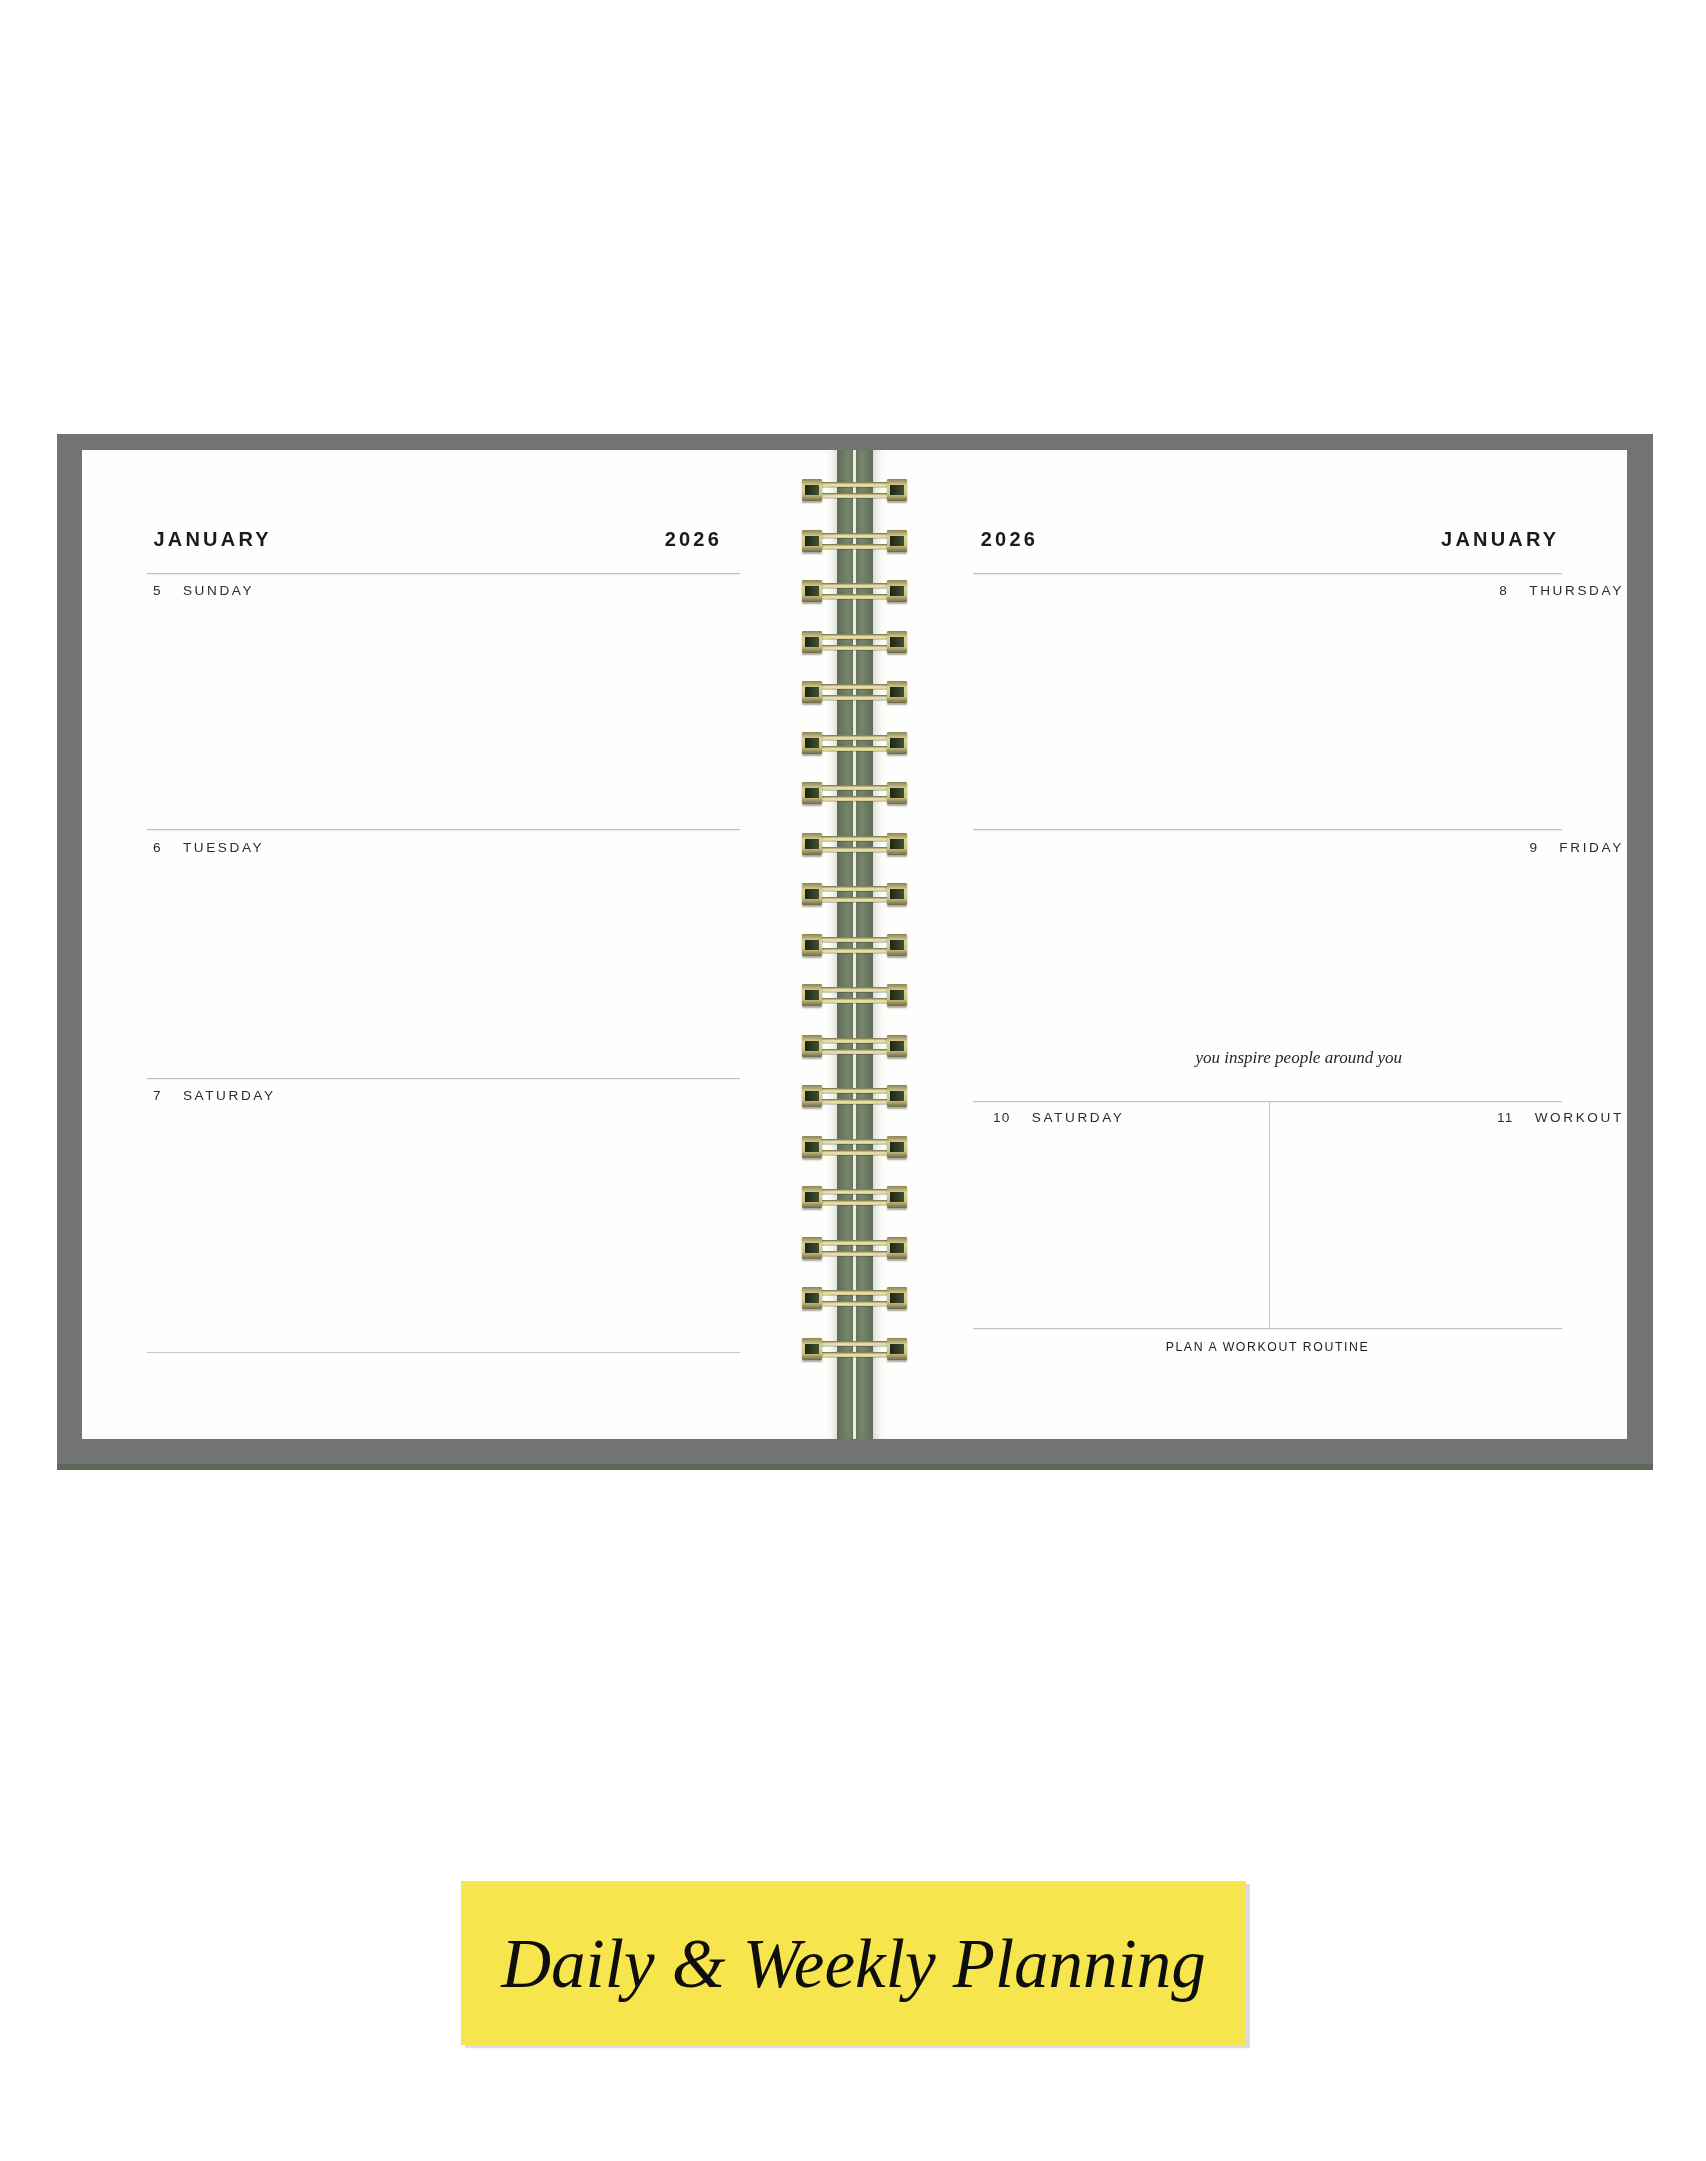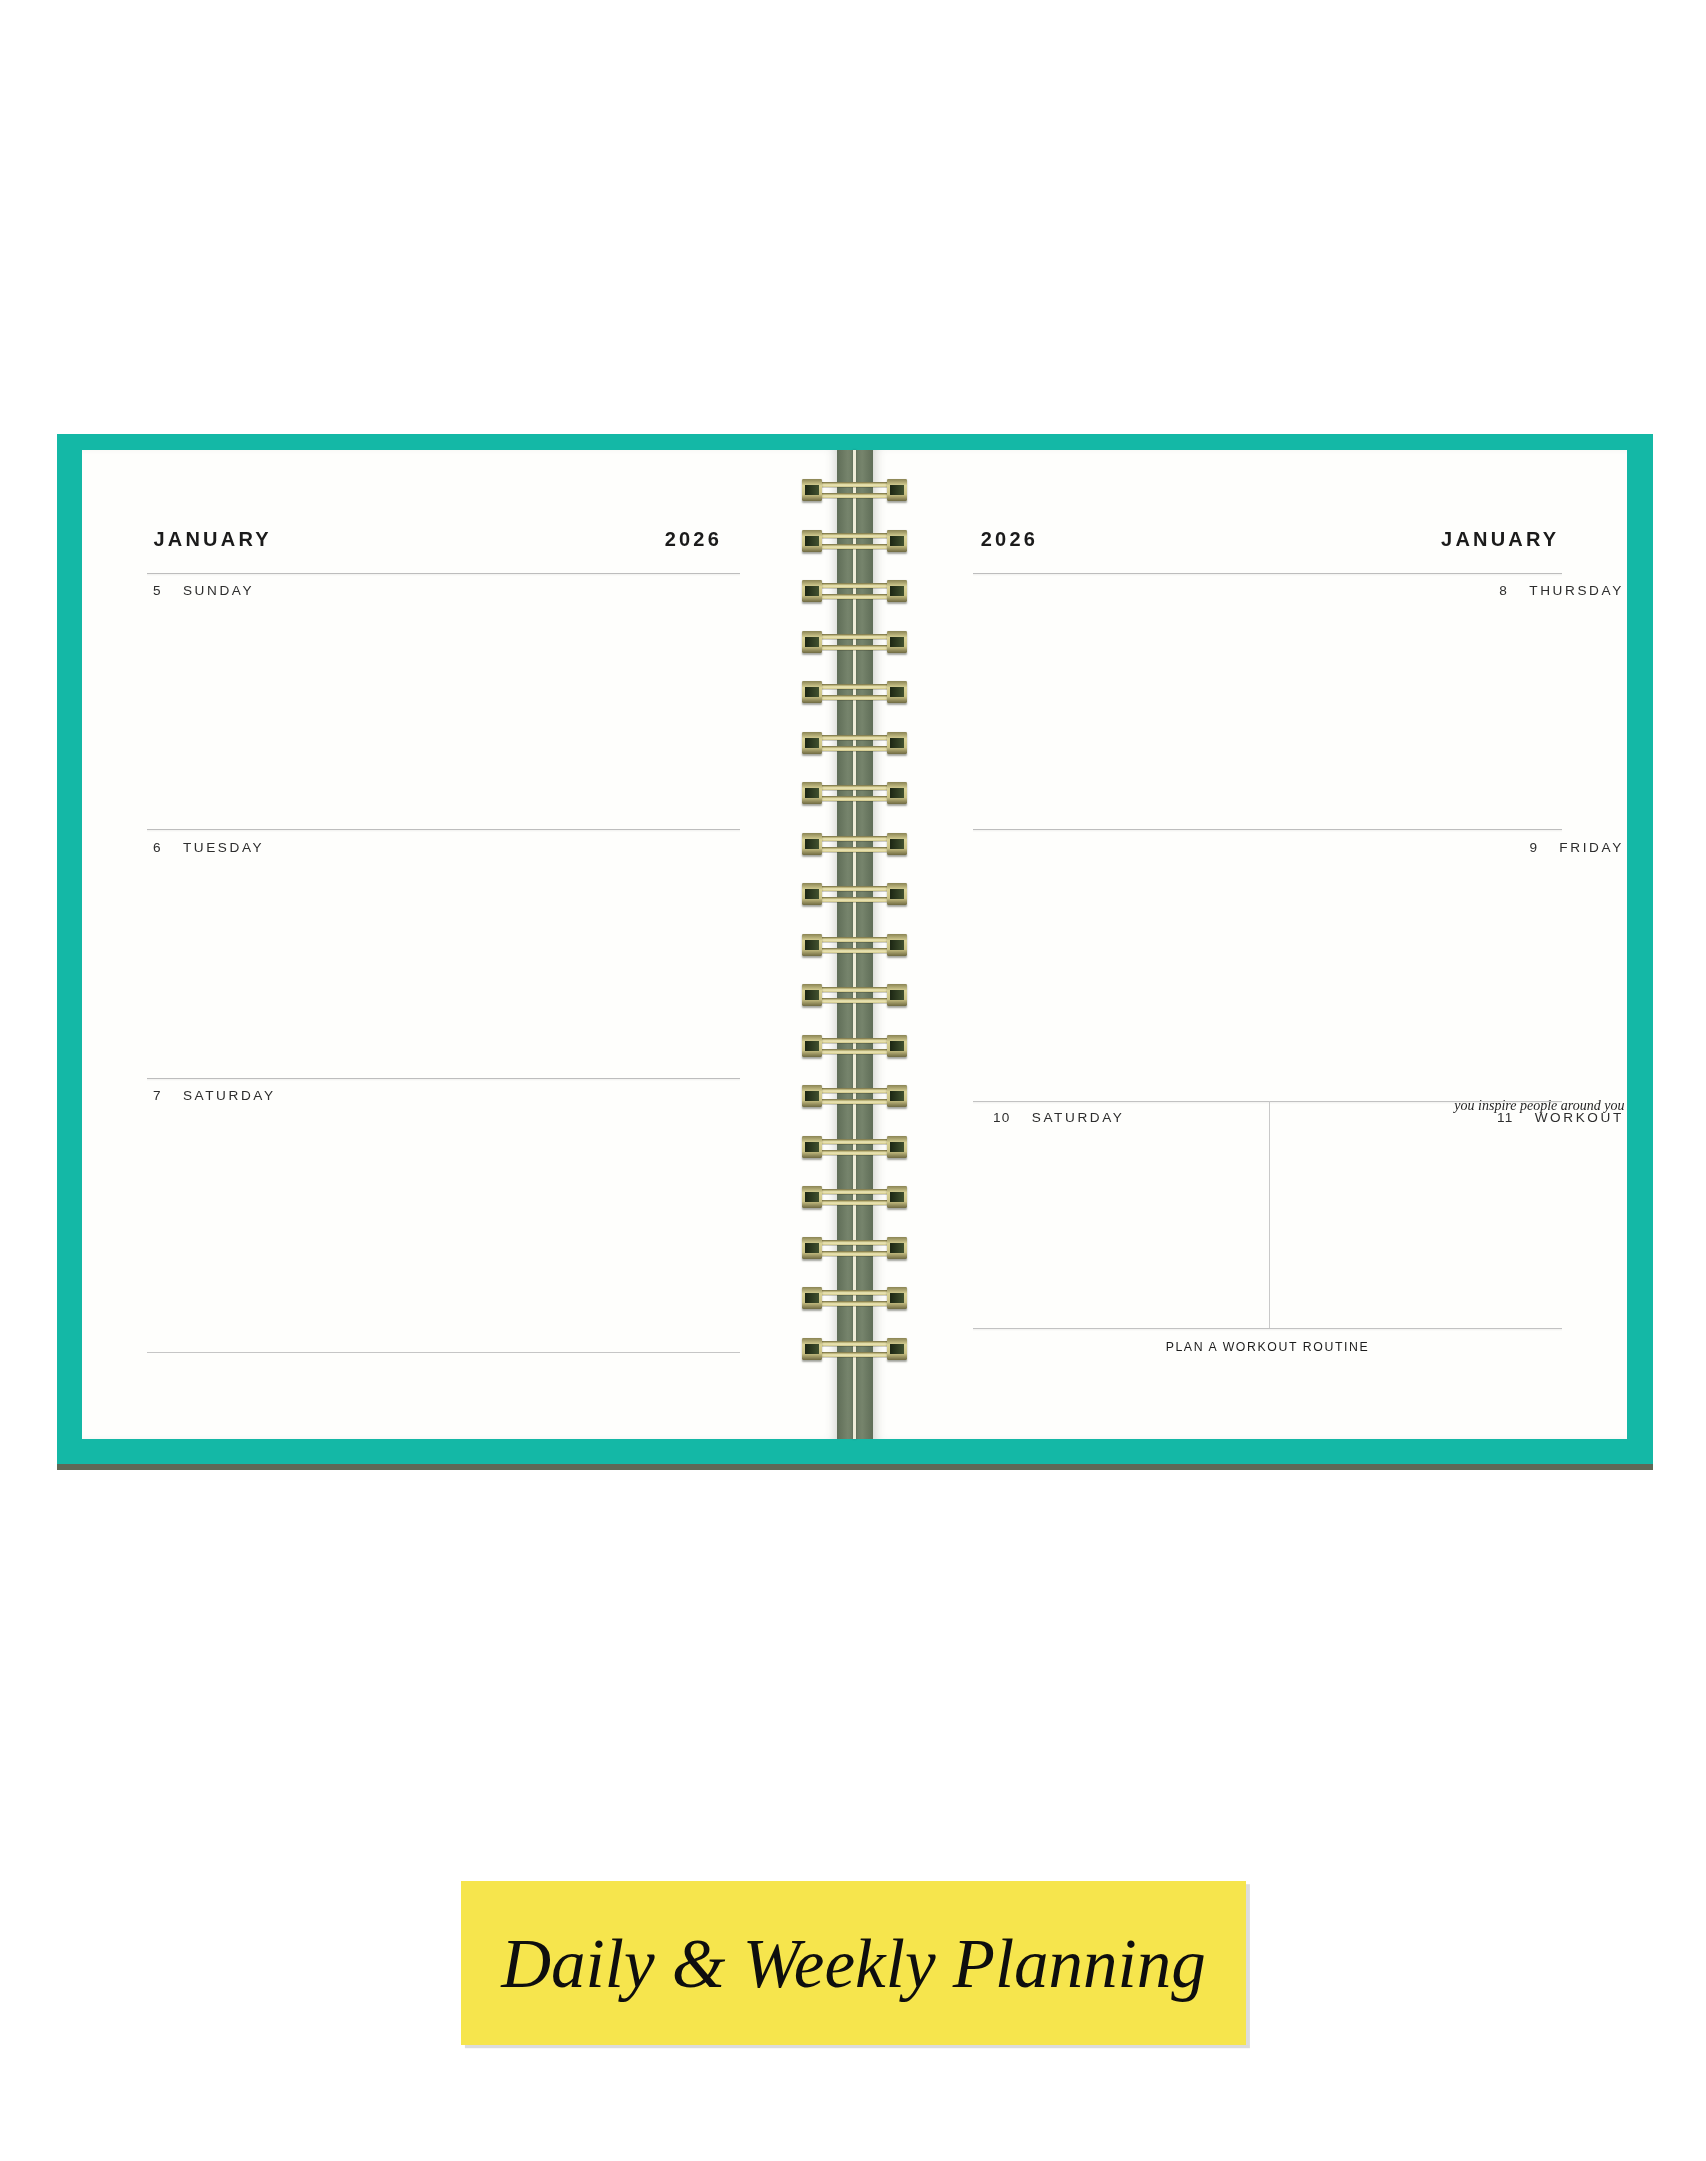--- a/index.html
+++ b/index.html
@@ -57,39 +57,39 @@
            font-size:13.6px;letter-spacing:2.6px;color:#2d2d2d;}
   .day-row .day-num{letter-spacing:1.3px;}
   .page.left .day-row{left:71px;}
   .row-thu,.row-fri,.row-sun{right:3.2px;justify-content:flex-end;}
   .row-sat{left:108px;margin-left:12px;}
   .row-1{top:133px;}
   .row-2{top:390px;}
   .row-3{top:638px;}
   .row-we{top:660px;}
 
-  .quote{position:absolute;top:648px;right:2.6px;left:100px;text-align:right;
-         font-family:"Liberation Serif", serif;font-style:italic;font-size:14px;color:#252525;}
+  .quote{position:absolute;top:598px;right:2.6px;left:100px;text-align:center;
+         font-family:"Liberation Serif", serif;font-style:italic;font-size:17px;color:#252525;}
 
   .footer-note{position:absolute;top:890px;left:100px;width:589px;text-align:center;
          font-size:12.3px;letter-spacing:1.6px;color:#1d1d1d;}
 
   
   .banner{position:absolute;left:461px;top:1881px;width:785px;height:164px;
           background:#f6e54d;display:flex;align-items:center;justify-content:center;
           box-shadow:3.9px 3.2px 0 #dcdcdc;}
   .banner-text{font-family:"Liberation Serif", serif;font-style:italic;font-size:69px;
           color:#0e0e0e;white-space:nowrap;padding-top:3.9px;}
 </style>
 </head>
 <body>
 
 <div class="stage">
 
-  <div class="planner" style="background-color: #14b8a6; border-bottom-color: rgb(94, 104, 86);">
+  <div class="planner" style="background-color: #737373; border-bottom-color: rgb(94, 104, 86);">
 
     <div class="page left">
       <div class="page-header">
         <span>JANUARY</span>
         <span>2026</span>
       </div>
       <div class="hline l1"></div>
 
       <div class="day-row row-1">
         <span class="day-num">5</span>

